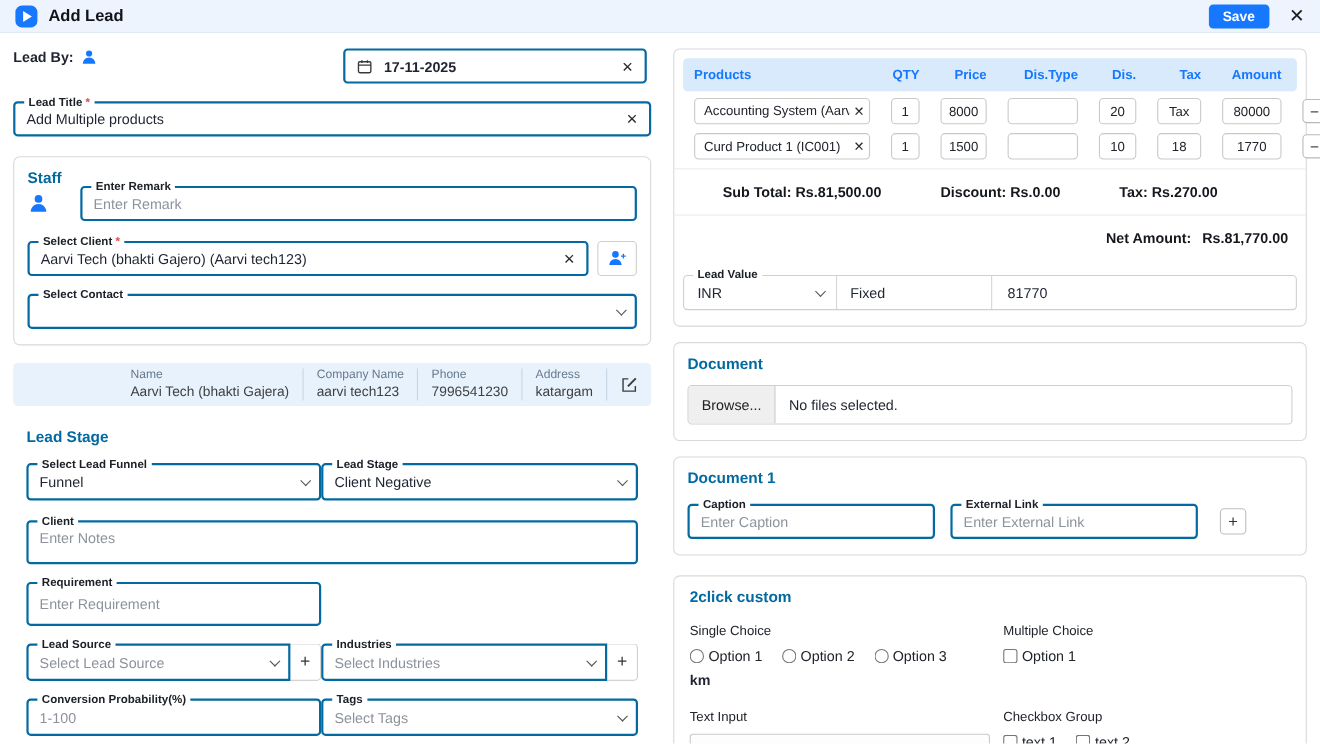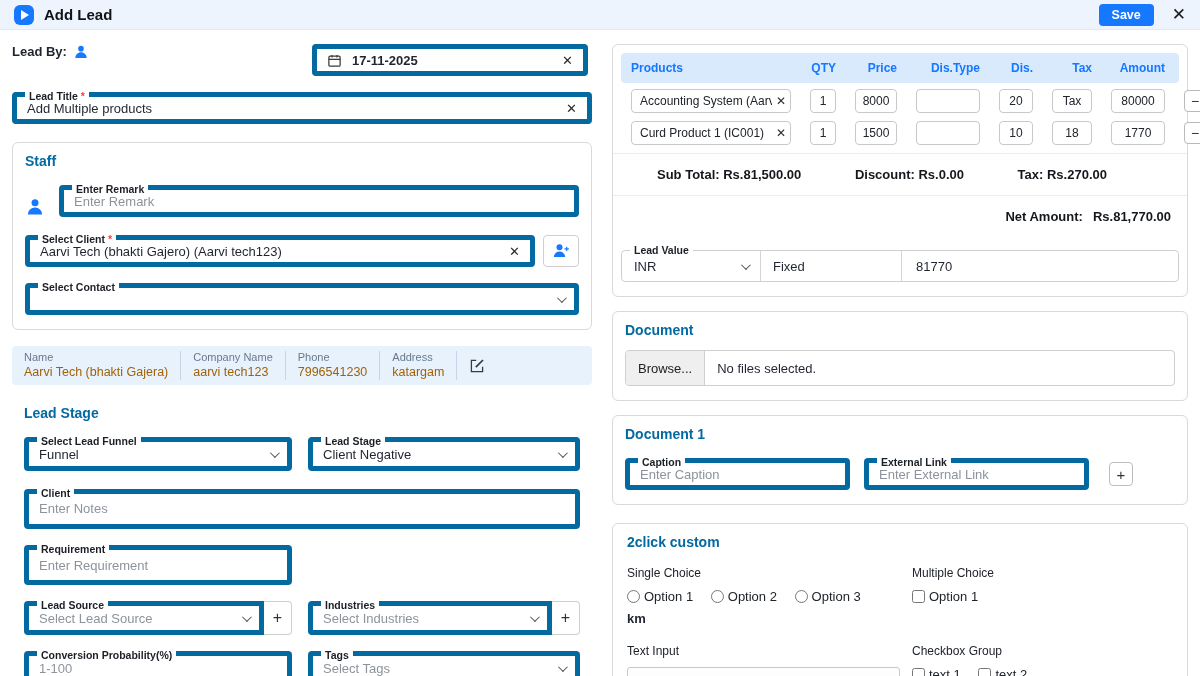--- a/index.html
+++ b/index.html
@@ -18,21 +18,21 @@
   .save-btn { margin-left: auto; background: #1677ff; color: #fff; border: none; border-radius: 4px;
     height: 22px; padding: 0 13px; font-size: 12.5px; font-weight: 600; cursor: pointer; }
   .close-x { margin-left: 18px; font-size: 17px; color: #1c1c1c; cursor: pointer; line-height: 1; }
 
   
   .main { display: flex; gap: 20px; padding: 0 12px; }
   .col-left { width: 580px; flex: none; }
   .col-right { width: 576px; flex: none; }
 
   
-  .field { position: relative; border: 5px solid #0369a1; border-radius: 4px; background: #fff;
+  .field { position: relative; border: 2px solid #0369a1; border-radius: 4px; background: #fff;
     display: flex; align-items: center; padding: 0 10px; height: 32px; }
   .flabel { position: absolute; top: -7px; left: 8px; background: #fff; padding: 0 4px;
     font-size: 10.5px; font-weight: 600; color: #1b1f26; line-height: 1.2; white-space: nowrap; }
   .req { color: #e5484d; }
   .ph { color: #8d939c; white-space: nowrap; overflow: hidden; }
   .val { color: #1f2430; white-space: nowrap; overflow: hidden; }
   .clear-x { margin-left: auto; padding-left: 8px; font-size: 13px; color: #2b2b2b; cursor: pointer; flex: none; }
   .chev { width: 7px; height: 7px; border-right: 1.6px solid #555; border-bottom: 1.6px solid #555;
     transform: rotate(45deg) translateY(-2px); margin-left: auto; flex: none; }
   .bare-input { border: none; outline: none; flex: 1; font-size: 13px; background: transparent; min-width: 0; }
@@ -41,36 +41,36 @@
   .card-title { font-size: 14px; font-weight: 700; color: #0369a1; }
 
   
   .lead-by-row { margin-top: 14px; display: flex; height: 32px; }
   .lead-by-label { font-weight: 600; margin-right: 6px; }
   .date-field { margin-left: auto; margin-right: 4px; width: 276px; }
   .date-val { font-weight: 600; margin-left: 10px; }
   .lead-title-field { margin-top: 16px; }
 
   .staff-card { margin-top: 18px; padding: 10px 12px 14px; }
-  .staff-row { display: flex; align-items: flex-end; gap: 14px; margin-top: 16px; }
+  .staff-row { display: flex; align-items: center; gap: 28px; margin-top: 0; }
   .client-row { display: flex; gap: 8px; margin-top: 18px; }
   .icon-btn { width: 36px; height: 32px; border: 1px solid #cfcfcf; border-radius: 4px; background: #fff;
     display: flex; align-items: center; justify-content: center; cursor: pointer; flex: none; }
   .contact-field { margin-top: 16px; }
 
   .info-bar { margin-top: 16px; background: #e8f2fd; border-radius: 4px; display: flex; align-items: center;
-    padding: 5px 0; min-height: 38px; }
+    padding: 5px 0; min-height: 38px; justify-content: flex-end; }
   .info-cell { padding: 0 12px; }
   .info-cell + .info-cell, .info-edit { border-left: 1px solid #c6d6e6; }
   .info-label { font-size: 11px; color: #68798c; line-height: 13px; }
-  .info-value { font-size: 12.5px; color: #a16207; font-weight: 500; line-height: 15px; margin-top: 1px; }
+  .info-value { font-size: 12.5px; color: #404040; font-weight: 500; line-height: 15px; margin-top: 1px; }
   .info-edit { padding: 0 12px; display: flex; align-items: center; align-self: stretch; cursor: pointer; }
 
   .stage-section { margin-top: 20px; padding: 0 12px; }
-  .frow { display: flex; gap: 16px; margin-top: 16px; align-items: flex-end; }
+  .frow { display: flex; margin-top: 16px; align-items: flex-end; }
   .w268 { width: 268px; flex: none; }
   .wflex { flex: 1; }
   .tall { height: 40px; }
   .notes-field { margin-top: 18px; height: 40px; align-items: flex-start; padding-top: 7px; }
   .combo-group { display: flex; }
   .combo-group .field { flex: 1; border-radius: 4px 0 0 4px; }
   .plus-attached { width: 28px; height: 34px; border: 1px solid #cfcfcf; border-left: none;
     border-radius: 0 4px 4px 0; background: #fff; font-size: 16px; color: #333; cursor: pointer; }
   .h34 { height: 34px; }
 

